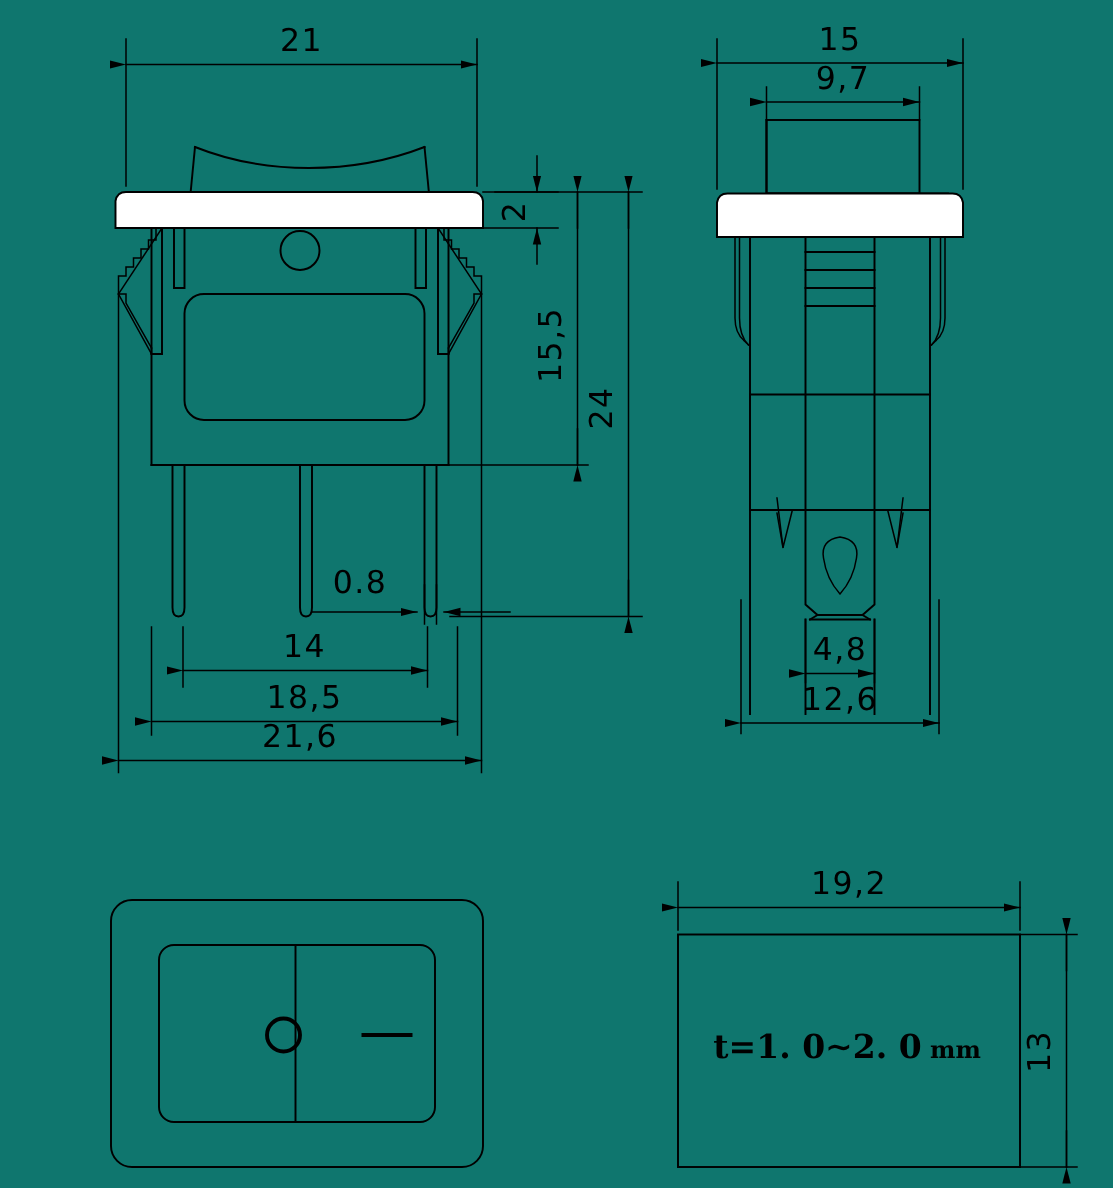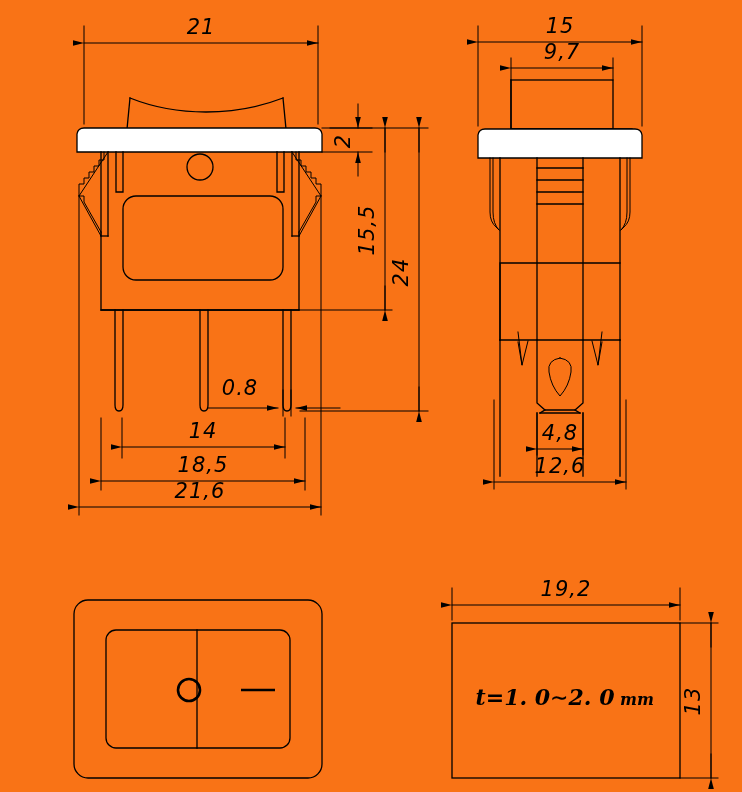--- a/index.html
+++ b/index.html
@@ -10,22 +10,21 @@
   body {
     width: 742px;
     height: 792px;
     font-family: "Liberation Sans", sans-serif;
     overflow: hidden;
   }
   #drawing-root {
     position: relative;
     width: 742px;
     height: 792px;
-    background: #f97316;
-    font-style: italic;
+    background: #0f766e;
   }
   svg.sheet {
     display: block;
     width: 742px;
     height: 792px;
   }
   .ln-thin {
     stroke: #000000;
     stroke-width: 1;
     fill: none;

